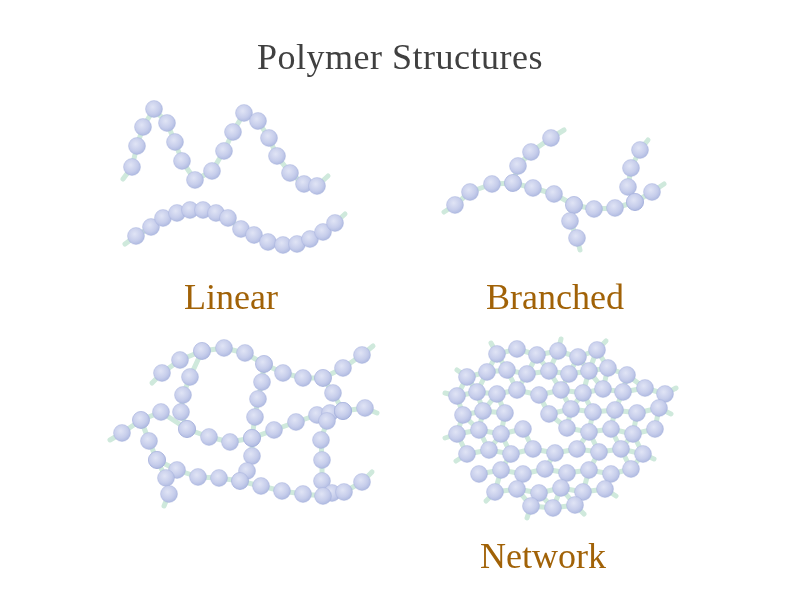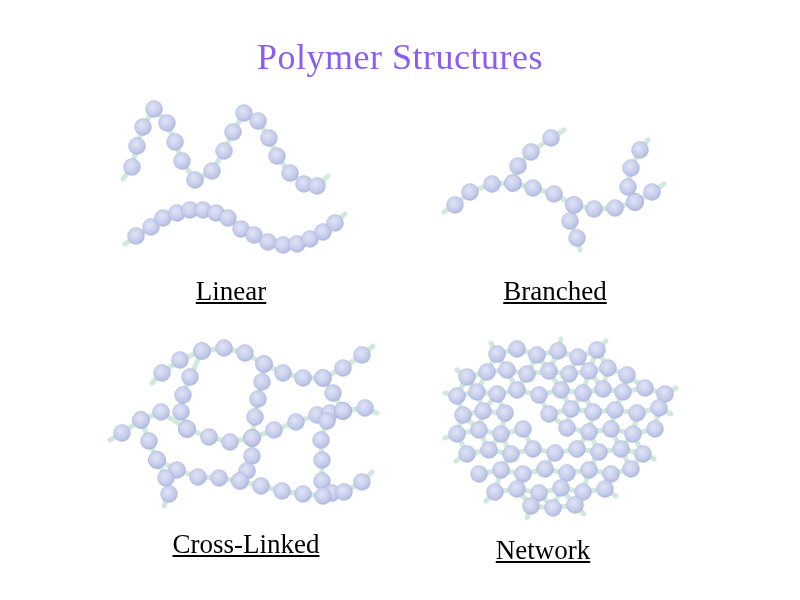--- a/index.html
+++ b/index.html
@@ -3,25 +3,25 @@
 <meta charset="utf-8">
 <style>
   html,body{margin:0;padding:0;background:#ffffff;}
   .slide{
     position:relative;width:800px;height:600px;background:#ffffff;
     font-family:"Liberation Serif","DejaVu Serif",serif;overflow:hidden;
   }
   #figure-svg{position:absolute;left:0;top:0;width:800px;height:600px;}
   .title{
     position:absolute;top:36px;left:0;width:100%;text-align:center;
-    font-size:36px;color:#8b5cf6;letter-spacing:.5px;
+    font-size:36px;color:#404040;letter-spacing:.5px;
   }
   .fig-label{
     position:absolute;transform:translateX(-50%);
-    font-size:27px;color:#000000;white-space:nowrap;text-decoration:underline;
+    font-size:36px;color:#a16207;white-space:nowrap;
   }
   #label-linear{left:231px;top:276px;}
   #label-branched{left:555px;top:276px;}
   #label-crosslinked{left:246px;top:529px;}
   #label-network{left:543px;top:535px;}
 </style>
 </head>
 <body>
 
 <div class="slide">
@@ -493,16 +493,15 @@
         <circle cx="531" cy="506" r="8.5" fill="url(#beadGrad)" stroke="#9aa7d6" stroke-width="0.6" stroke-opacity="0.55"></circle>
         <circle cx="553" cy="508" r="8.5" fill="url(#beadGrad)" stroke="#9aa7d6" stroke-width="0.6" stroke-opacity="0.55"></circle>
         <circle cx="575" cy="505" r="8.5" fill="url(#beadGrad)" stroke="#9aa7d6" stroke-width="0.6" stroke-opacity="0.55"></circle>
       </g>
     </svg>
 
   <div class="title">Polymer Structures</div>
 
   <div class="fig-label" id="label-linear">Linear</div>
   <div class="fig-label" id="label-branched">Branched</div>
-  <div class="fig-label" id="label-crosslinked">Cross-Linked</div>
   <div class="fig-label" id="label-network">Network</div>
 
 </div>
 
 </body></html>

